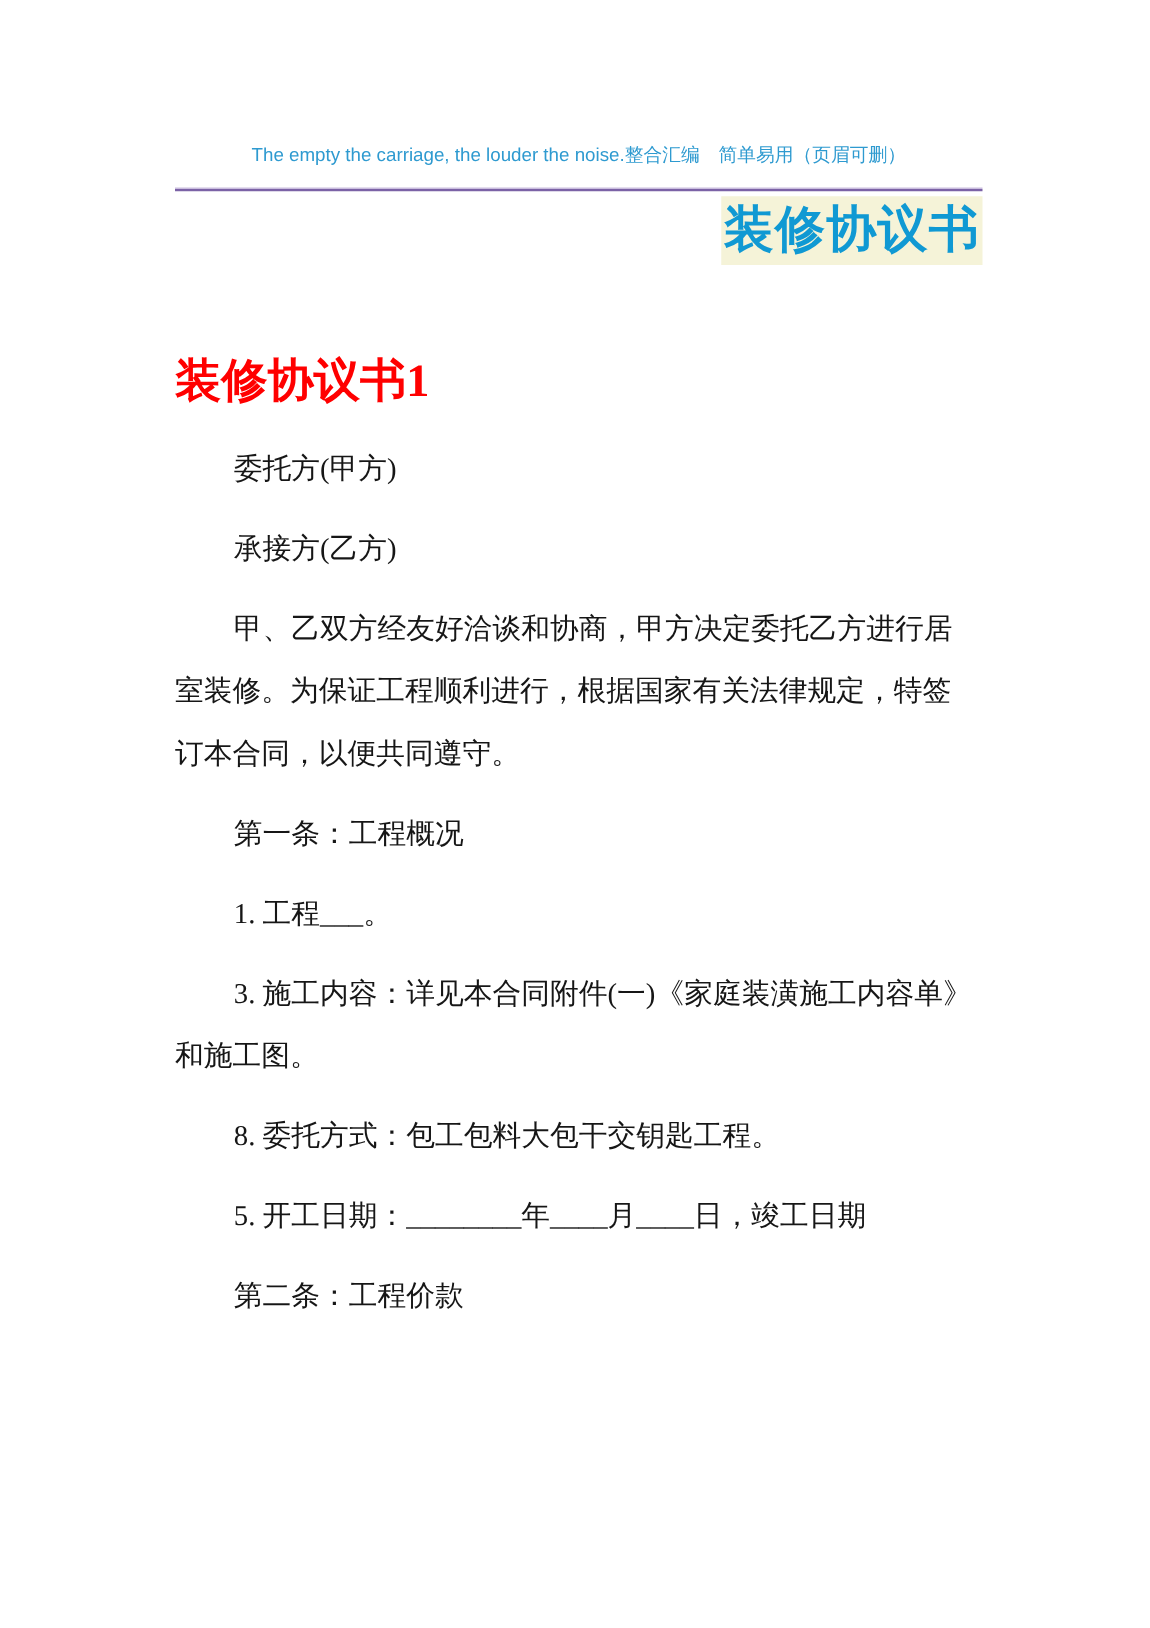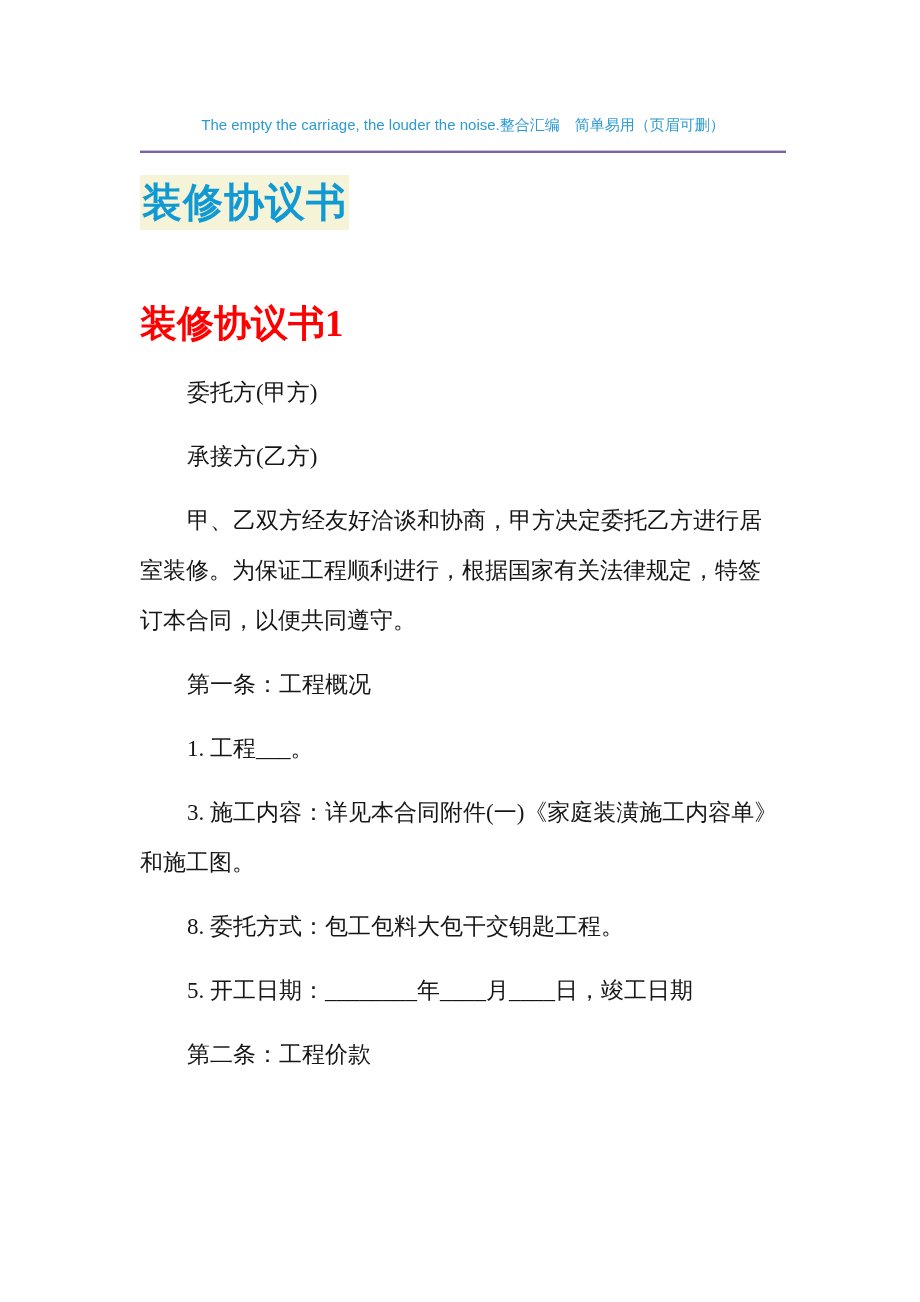--- a/index.html
+++ b/index.html
@@ -30,23 +30,23 @@
     white-space: pre;
   }
   
   .header-divider {
     margin-top: 16px;
     height: 3px;
     background: linear-gradient(to bottom, #cabdde 0%, #cabdde 40%, #7b62a6 40%, #7b62a6 100%);
   }
   
   .title-row {
-    margin-top: 22px;
+    margin-top: 4px;
     height: 55px;
-    text-align: left;
+    text-align: right;
   }
   .title-highlight {
     display: inline-block;
     background: var(--highlight-cream, #f5f3d8);
     color: var(--title-blue, #1099d3);
     font-family: "Liberation Sans", "DejaVu Sans", sans-serif;
     font-weight: 700;
     font-size: 40px;
     line-height: 55px;
     padding: 0 2px;

